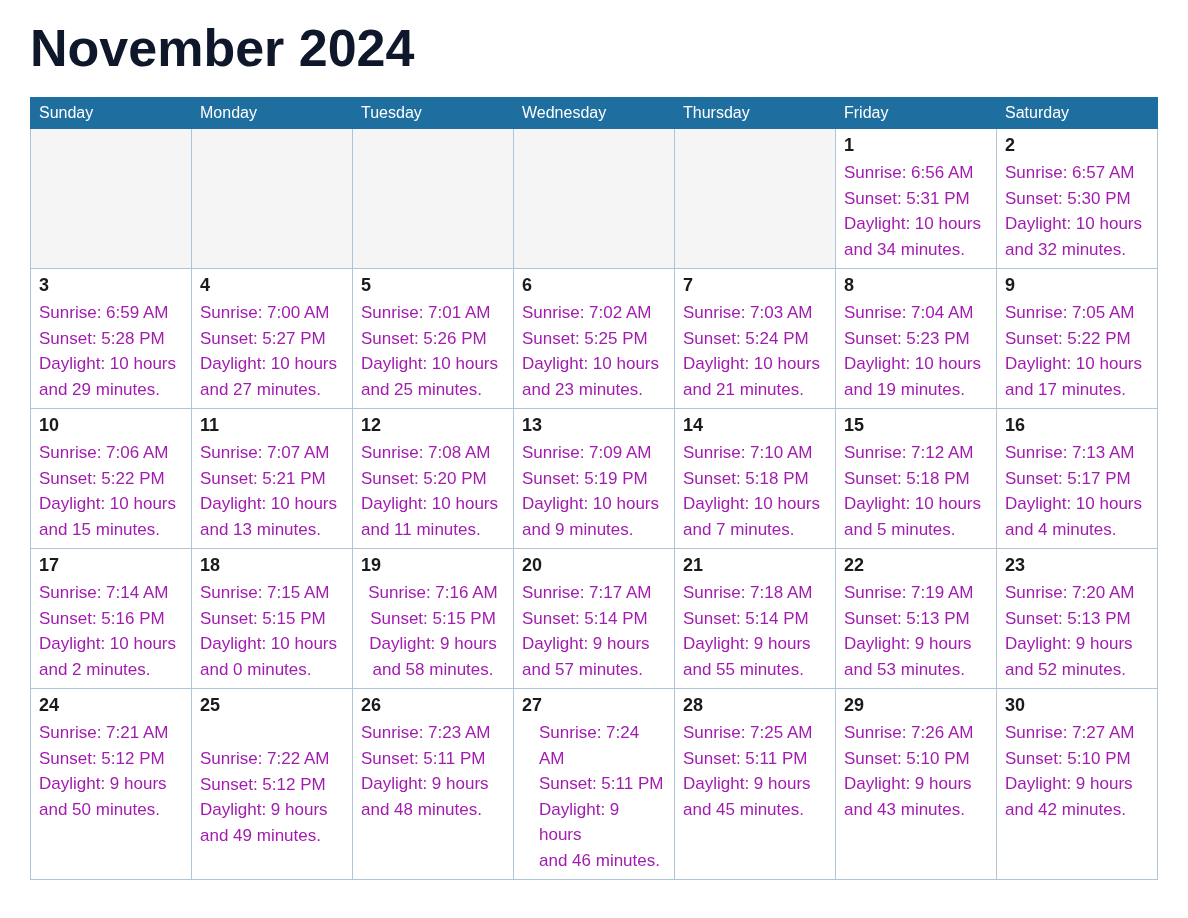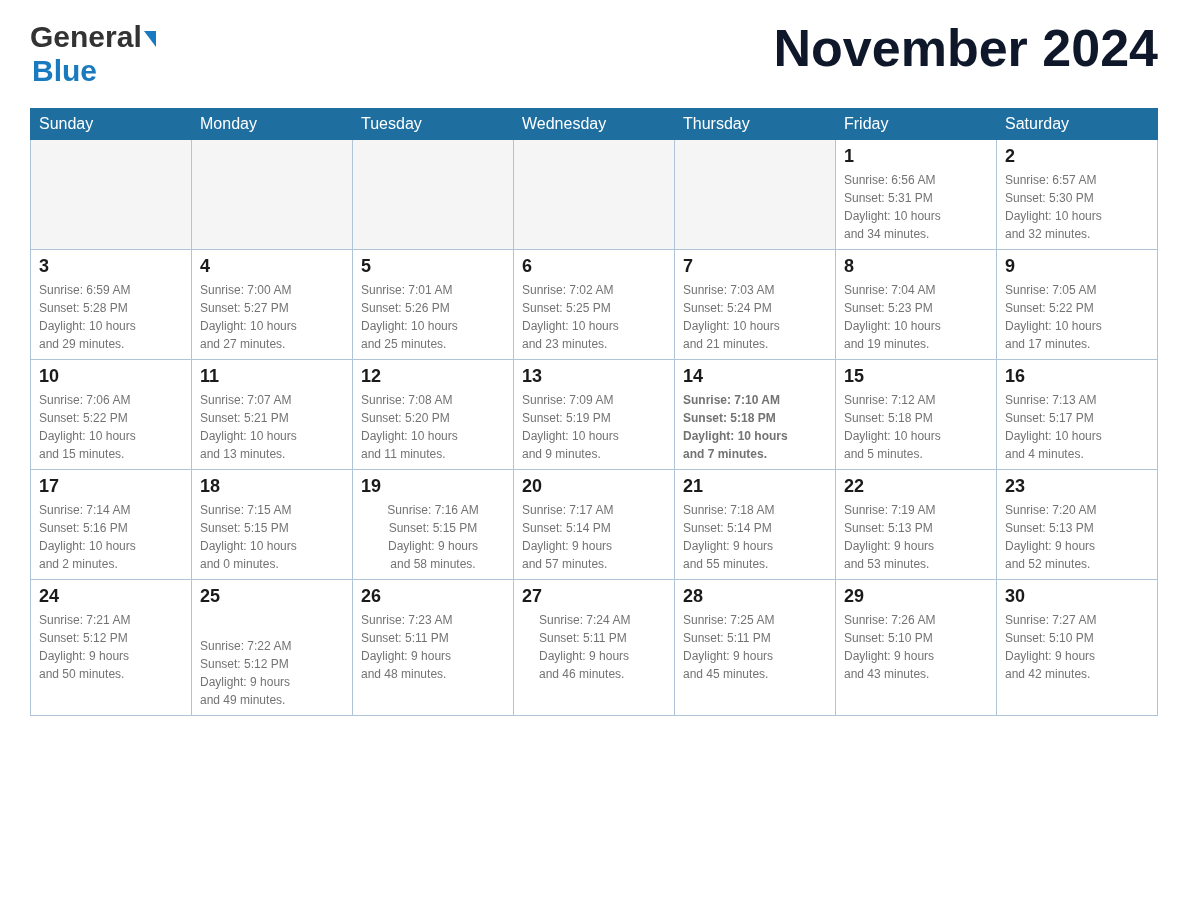--- a/index.html
+++ b/index.html
@@ -56,45 +56,38 @@
       height: 110px;
       background: #fff;
     }
     .day-number {
       font-size: 18px;
       color: #1a1a1a;
       font-weight: bold;
       margin-bottom: 4px;
     }
     .day-info {
-      font-size: 12px;
-      color: #737373;
+      font-size: 17px;
+      color: #a21caf;
       line-height: 1.5;
     }
     .empty-cell {
       background: #f5f5f5;
     }
     tr:first-child td {
       background: #f5f5f5;
     }
     tr:first-child td.has-data {
       background: #fff;
     }
   </style>
 </head>
 <body>
 
 <div class="header">
-  <div class="logo">
-    <div style="display:flex; align-items:center;">
-      <span style="font-size:30px;font-weight:bold;color:#333;">General</span>
-      <span style="display:inline-block;width:0;height:0;border-left:12px solid transparent;border-right:0;border-top:16px solid #1a7abf;margin-left:2px;position:relative;top:2px;"></span>
-    </div>
-    <span style="font-size:30px;font-weight:bold;color:#1a7abf;margin-left:2px;">Blue</span>
-  </div>
   <div class="title-block">
     <div class="month-title">November 2024</div>
   </div>
 </div>
 
 <table class="calendar-table">
   <thead>
     <tr>
     <th>Sunday</th>
         <th>Monday</th>
@@ -202,21 +195,21 @@
         </td>
         <td class="has-data">
           <div class="day-number">13</div>
           <div class="day-info" style="white-space: pre-line;">Sunrise: 7:09 AM
 Sunset: 5:19 PM
 Daylight: 10 hours
 and 9 minutes.</div>
         </td>
         <td class="has-data">
           <div class="day-number">14</div>
-          <div class="day-info" style="white-space: pre-line; font-weight: bold;">Sunrise: 7:10 AM
+          <div class="day-info" style="white-space: pre-line;">Sunrise: 7:10 AM
 Sunset: 5:18 PM
 Daylight: 10 hours
 and 7 minutes.</div>
         </td>
         <td class="has-data">
           <div class="day-number">15</div>
           <div class="day-info" style="white-space: pre-line;">Sunrise: 7:12 AM
 Sunset: 5:18 PM
 Daylight: 10 hours
 and 5 minutes.</div>

